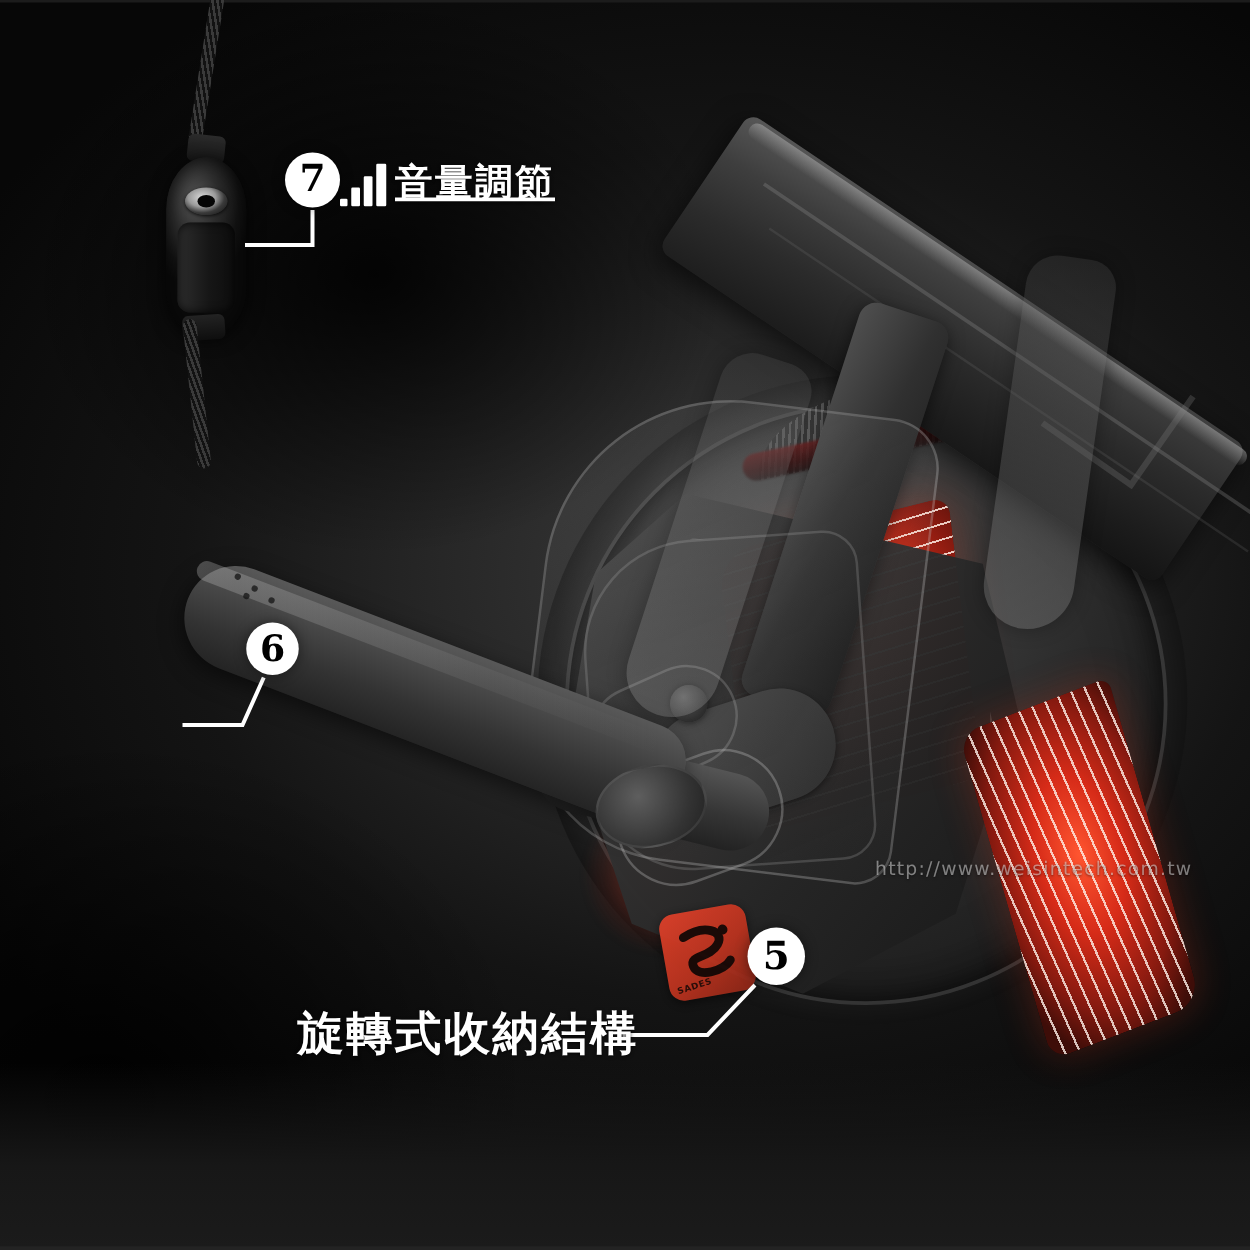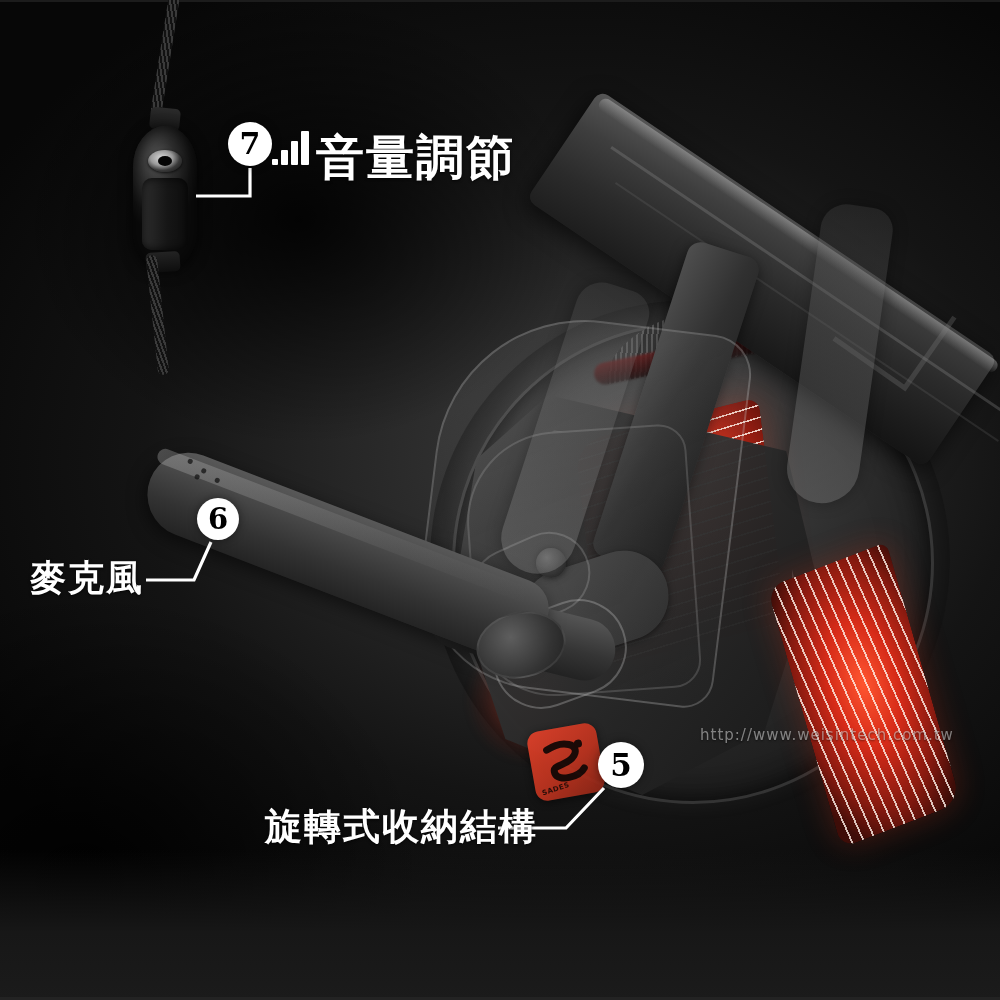--- a/index.html
+++ b/index.html
@@ -449,23 +449,23 @@
   #num5 { left: 598px; top: 742px; width: 46px; height: 46px; font-size: 31px; }
 
   .label-text {
     position: absolute;
     color: #ffffff;
     font-weight: bold;
     white-space: nowrap;
     letter-spacing: 2px;
     text-shadow: 0 1px 3px rgba(0,0,0,0.75);
   }
-  #label7 { left: 316px; top: 126px; font-size: 48px; }
+  #label7 { left: 316px; top: 126px; font-size: 30px; text-decoration: underline; }
   #label6 { left: 30px;  top: 554px; font-size: 36px; }
-  #label5 { left: 238px; top: 802px; font-size: 37px; margin-left: 27px; }
+  #label5 { left: 238px; top: 802px; font-size: 37px; }
 
   .vol-icon {
     position: absolute;
     left: 272px; top: 127px;
     width: 42px; height: 38px;
   }
   .vol-icon i {
     position: absolute;
     bottom: 0;
     background: #ffffff;
@@ -483,21 +483,21 @@
   .watermark {
     position: absolute;
     left: 700px; top: 686px;
     width: 300px;
     color: rgba(236,236,236,0.50);
     font-size: 15px;
     line-height: 19px;
     letter-spacing: 0.4px;
     text-shadow: 0 1px 2px rgba(0,0,0,0.5);
   }
-  .watermark .wm2 { letter-spacing: 1.0px; font-size: 15px; margin-top: 40px; }
+  .watermark .wm2 { letter-spacing: 1.0px; font-size: 15px; }
 </style>
 </head>
 <body>
 
 <div id="stage">
 
   <div class="bg-base"></div>
   <div class="bg-glow"></div>
   <div class="bg-glow2"></div>
   <div class="bg-bottom"></div>
@@ -574,21 +574,20 @@
       <i></i>
       <i></i>
       <i></i>
   </div>
   <div class="label-text" id="label7">音量調節</div>
 
   <svg class="leader" style="left:0;top:0;width:1000px;height:1000px;">
     <path d="M211 542 L194 580 L146 580"></path>
   </svg>
   <div class="callout-num" id="num6">6</div>
-  <div class="label-text" id="label6">麥克風</div>
 
   <svg class="leader" style="left:0;top:0;width:1000px;height:1000px;">
     <path d="M604 788 L566 828 L498 828"></path>
   </svg>
   <div class="callout-num" id="num5">5</div>
   <div class="label-text" id="label5">旋轉式收納結構</div>
 
   <div class="watermark">
     <div class="wm2">http://www.weisintech.com.tw</div>
   </div>

